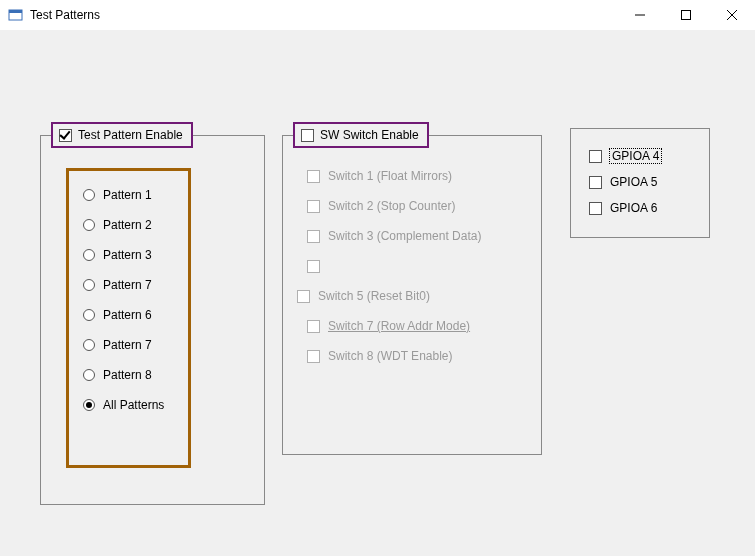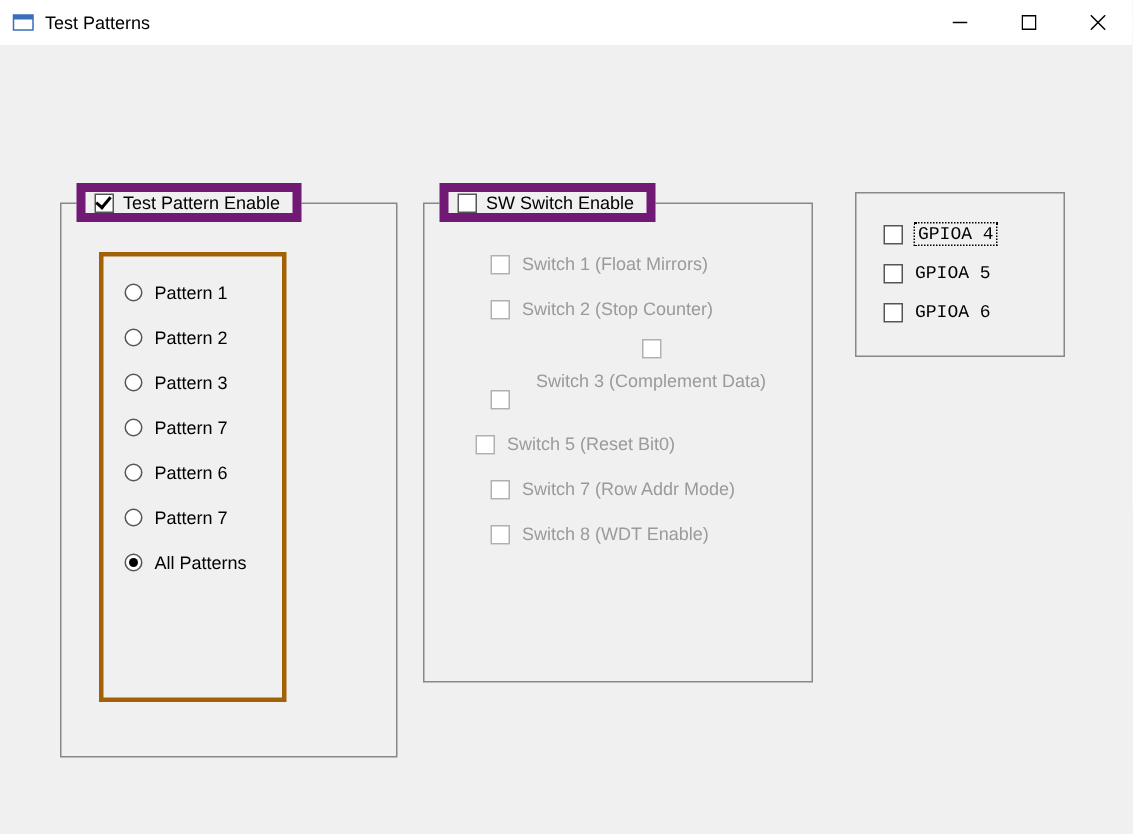--- a/index.html
+++ b/index.html
@@ -47,21 +47,21 @@
   .groupbox {
     position: absolute;
     border: 1px solid #888;
     background: #f0f0f0;
   }
   .groupbox > .legend {
     position: absolute;
     top: -14px;
     left: 10px;
     background: #f0f0f0;
-    border: 6px solid #701a75;
+    border: 2px solid #701a75;
     padding: 4px 8px 4px 6px;
     display: flex;
     align-items: center;
     gap: 6px;
     height: 26px;
   }
 
   .innerbox {
     position: absolute;
     border: 3px solid #a16207;
@@ -95,21 +95,21 @@
   .chk.checked::after {
     content: ""; position: absolute; left: 2px; top: -1px;
     width: 4px; height: 8px; border: solid #000; border-width: 0 2px 2px 0;
     transform: rotate(40deg);
   }
 
   .sw-list .chk { margin-left: 0; }
 
   .gpio-row {
     display: flex; align-items: center; gap: 8px;
-    margin: 8px 0 0 18px; height: 18px; font-family: Liberation Mono, monospace;
+    margin: 8px 0 0 18px; height: 18px;
   }
   .gpio-row.first { margin-top: 18px; }
   .focus-rect {
     outline: 1px dotted #000;
     outline-offset: 0;
     padding: 0 2px;
   }
 </style>
 </head>
 <body>
@@ -169,52 +169,56 @@
         </div>
         <div class="opt-row">
           <span class="radio"></span>
           <span>Pattern 6</span>
         </div>
         <div class="opt-row">
           <span class="radio"></span>
           <span>Pattern 7</span>
         </div>
         <div class="opt-row">
+          <span class="radio"></span>
+          <span>Pattern 8</span>
+        </div>
+        <div class="opt-row">
           <span class="radio selected"></span>
           <span>All Patterns</span>
         </div>
       </div>
   </div>
 
-  <div class="groupbox" style="left:282px; top:105px; width:260px; height:320px;padding-left:20px;">
+  <div class="groupbox" style="left:282px; top:105px; width:260px; height:320px;">
     <div class="legend">
       <span class="chk"></span>
       <span>SW Switch Enable</span>
     </div>
     <div class="sw-list" id="sw-list" style="padding-top:16px;">
         <div class="opt-row disabled first" style="margin-left: 24px;">
           <span class="chk disabled"></span>
           <span>Switch 1 (Float Mirrors)</span>
         </div>
         <div class="opt-row disabled" style="margin-left: 24px;">
           <span class="chk disabled"></span>
           <span>Switch 2 (Stop Counter)</span>
         </div>
-        <div class="opt-row disabled" style="margin-left: 24px; flex-direction: column;">
+        <div class="opt-row disabled" style="margin-left: 24px;">
           <span class="chk disabled"></span>
           <span>Switch 3 (Complement Data)</span>
         </div>
         <div class="opt-row disabled" style="margin-left: 24px;">
           <span class="chk disabled"></span>
         </div>
         <div class="opt-row disabled" style="">
           <span class="chk disabled"></span>
           <span>Switch 5 (Reset Bit0)</span>
         </div>
-        <div class="opt-row disabled" style="margin-left: 24px;">
+        <div class="opt-row disabled" style="margin-left: 24px; text-decoration: underline;">
           <span class="chk disabled"></span>
           <span>Switch 7 (Row Addr Mode)</span>
         </div>
         <div class="opt-row disabled" style="margin-left: 24px;">
           <span class="chk disabled"></span>
           <span>Switch 8 (WDT Enable)</span>
         </div>
       </div>
   </div>
 

